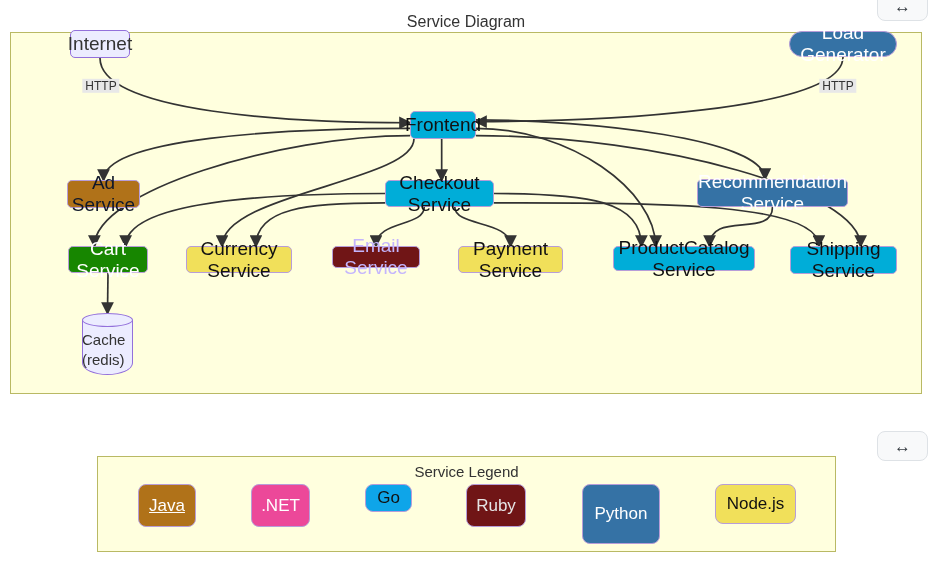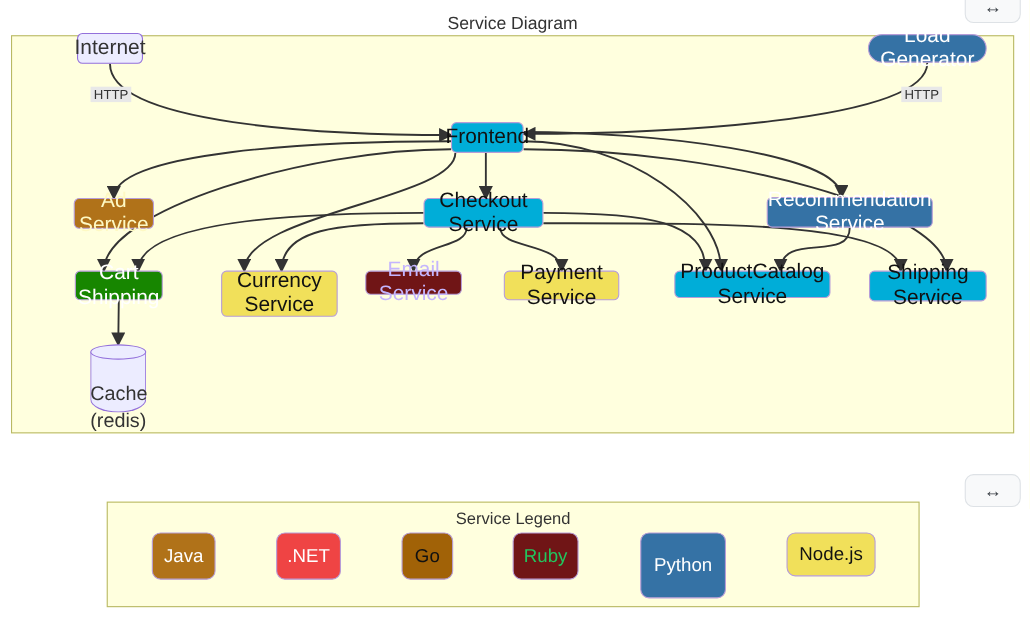--- a/index.html
+++ b/index.html
@@ -19,21 +19,21 @@
   .node{
     position:absolute;display:flex;align-items:center;justify-content:center;
     font-size:19px;line-height:1.15;text-align:center;
     border-radius:5px;border:1.4px solid #b79dd8;box-sizing:border-box;z-index:3
   }
   .node.stadium{border-radius:14px}
   .cyl{position:absolute;z-index:3}
   .cyl-body{position:absolute;left:0;right:0;top:7px;bottom:0;background:#ECECFF;border:1.2px solid #9370DB;border-top:none;
     border-radius:0 0 50% 50% / 0 0 12px 12px;box-sizing:border-box}
   .cyl-top{position:absolute;left:0;right:0;top:0;height:14px;background:#ECECFF;border:1.2px solid #9370DB;border-radius:50%;box-sizing:border-box}
-  .cyl-label{position:absolute;left:0;right:0;top:33px;text-align:center;font-size:18px;color:#333;white-space:pre-line;line-height:1.35}
+  .cyl-label{position:absolute;left:0;right:0;top:17px;font-size:15px;color:#333;white-space:pre-line;line-height:1.35}
   .edge-label{
     position:absolute;transform:translate(-50%,-50%);z-index:4;
     background:#e8e8e8;color:#333;font-size:12px;padding:0 3px;line-height:1.2
   }
   .chip{
     position:absolute;display:flex;align-items:center;justify-content:center;
     font-size:17px;border-radius:8px;border:1.5px solid #b79dd8;box-sizing:border-box;z-index:3
   }
   .expander{
     position:absolute;left:877px;width:51px;height:30px;z-index:7;
@@ -72,25 +72,25 @@
     <path d="M494,193.5 C589,193.5 641.4,201 641.4,246" class="edge" marker-end="url(#arrow)"></path>
     <path d="M494,202.95 C644,202.95 818.89,201 818.89,246" class="edge" marker-end="url(#arrow)"></path>
     <path d="M772.5,207 C772.5,239 709.56,210 709.56,246" class="edge" marker-end="url(#arrow)"></path>
     <path d="M108,273 C108,283 107.5,303 107.5,313" class="edge" marker-end="url(#arrow)"></path>
   </svg>
 
 <div id="nodes-layer">
     <div class="node" style="left: 70px; top: 30px; width: 60px; height: 28px; background: rgb(236, 236, 255); color: rgb(51, 51, 51); border-color: rgb(147, 112, 219);">Internet</div>
     <div class="node stadium" style="left: 789px; top: 31px; width: 108px; height: 26px; background: rgb(53, 114, 165); color: rgb(255, 255, 255);">Load Generator</div>
     <div class="node" style="left: 410px; top: 111px; width: 66px; height: 28px; background: rgb(0, 173, 216); color: rgb(17, 17, 17);">Frontend</div>
-    <div class="node" style="left: 67px; top: 180px; width: 73px; height: 28px; background: rgb(176, 114, 25); color: #fef9c3;">Ad Service</div>
+    <div class="node" style="left: 67px; top: 180px; width: 73px; height: 28px; background: rgb(176, 114, 25); color: #0f172a;">Ad Service</div>
     <div class="node" style="left: 385px; top: 180px; width: 109px; height: 27px; background: rgb(0, 173, 216); color: rgb(17, 17, 17);">Checkout Service</div>
     <div class="node" style="left: 697px; top: 179px; width: 151px; height: 28px; background: rgb(53, 114, 165); color: rgb(255, 255, 255);">Recommendation Service</div>
-    <div class="node" style="left: 68px; top: 246px; width: 80px; height: 27px; background: rgb(23, 134, 0); color: rgb(255, 255, 255);">Cart Shipping</div>
-    <div class="node" style="left: 186px; top: 246px; width: 106px; height: 42px; background: rgb(241, 224, 90); color: rgb(17, 17, 17); margin-left: 15px;">Currency Service</div>
+    <div class="node" style="left: 68px; top: 246px; width: 80px; height: 27px; background: rgb(23, 134, 0); color: rgb(255, 255, 255);">Cart Service</div>
+    <div class="node" style="left: 186px; top: 246px; width: 106px; height: 27px; background: rgb(241, 224, 90); color: rgb(17, 17, 17);">Currency Service</div>
     <div class="node" style="left: 332px; top: 246px; width: 88px; height: 22px; background: rgb(112, 21, 22); color: #c4b5fd;">Email Service</div>
     <div class="node" style="left: 458px; top: 246px; width: 105px; height: 27px; background: rgb(241, 224, 90); color: rgb(17, 17, 17);">Payment Service</div>
     <div class="node" style="left: 613px; top: 246px; width: 142px; height: 25px; background: rgb(0, 173, 216); color: rgb(17, 17, 17);">ProductCatalog Service</div>
     <div class="node" style="left: 790px; top: 246px; width: 107px; height: 28px; background: rgb(0, 173, 216); color: rgb(17, 17, 17);">Shipping Service</div>
     <div class="cyl" style="left: 82px; top: 313px; width: 51px; height: 62px;">
       <div class="cyl-body"></div>
       <div class="cyl-top"></div>
       <div class="cyl-label" style="color: rgb(51, 51, 51);">Cache
 (redis)</div>
     </div>
@@ -100,23 +100,23 @@
     <div class="edge-label" style="left: 838px; top: 86px;">HTTP</div>
   </div>
 
 <button class="expander expander-top">
   <span>↔</span>
 </button>
 
 <div class="panel legend-panel"></div>
 <div class="panel-title legend-title">Service Legend</div>
 <div id="legend-layer">
-    <div class="chip" style="left: 138px; top: 484px; width: 58px; height: 43px; background: rgb(176, 114, 25); color: rgb(255, 255, 255);">Java</div>
-    <div class="chip" style="left: 251px; top: 484px; width: 59px; height: 43px; background: #ef4444; color: rgb(255, 255, 255);">.NET</div>
-    <div class="chip" style="left: 365px; top: 484px; width: 47px; height: 43px; background: #a16207; color: rgb(17, 17, 17);">Go</div>
-    <div class="chip" style="left: 466px; top: 484px; width: 60px; height: 43px; background: rgb(112, 21, 22); color: #22c55e;">Ruby</div>
+    <div class="chip" style="left: 138px; top: 484px; width: 58px; height: 43px; background: rgb(176, 114, 25); color: rgb(255, 255, 255); text-decoration: underline;">Java</div>
+    <div class="chip" style="left: 251px; top: 484px; width: 59px; height: 43px; background: #ec4899; color: rgb(255, 255, 255);">.NET</div>
+    <div class="chip" style="left: 365px; top: 484px; width: 47px; height: 28px; background: #0ea5e9; color: rgb(17, 17, 17);">Go</div>
+    <div class="chip" style="left: 466px; top: 484px; width: 60px; height: 43px; background: rgb(112, 21, 22); color: #e5e5e5;">Ruby</div>
     <div class="chip" style="left: 582px; top: 484px; width: 78px; height: 60px; background: rgb(53, 114, 165); color: rgb(255, 255, 255);">Python</div>
     <div class="chip" style="left: 715px; top: 484px; width: 81px; height: 40px; background: rgb(241, 224, 90); color: rgb(17, 17, 17);">Node.js</div>
   </div>
 
 <button class="expander expander-legend">
   <span>↔</span>
 </button>
 
 </body></html>

